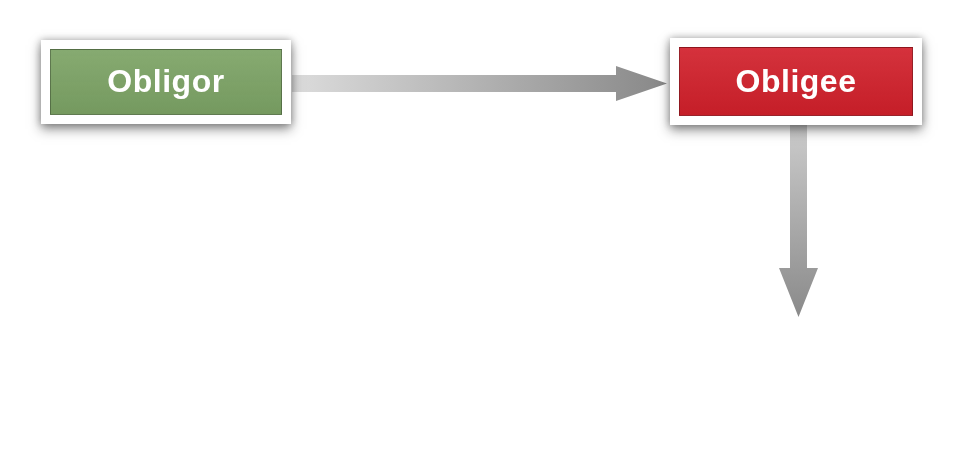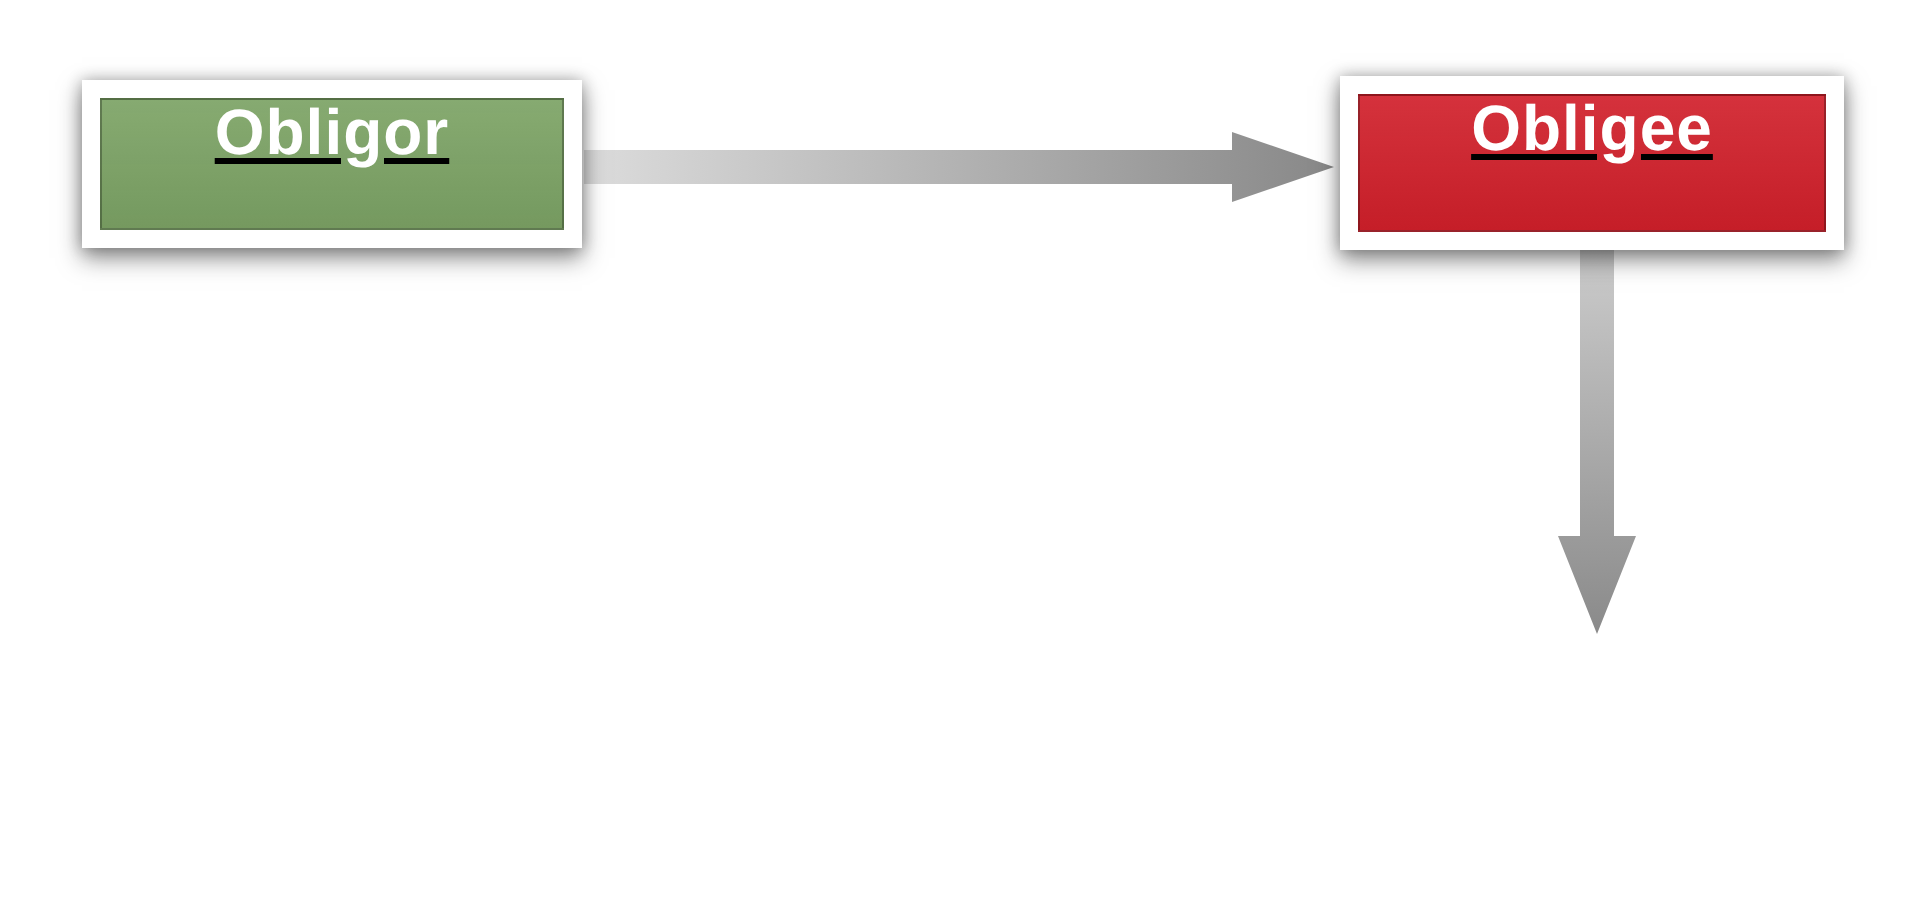--- a/index.html
+++ b/index.html
@@ -25,25 +25,24 @@
     position: absolute;
     background: #ffffff;
     z-index: 2;
     box-shadow: 0 5px 11px rgba(30,30,30,0.50),
                 0 0 7px rgba(30,30,30,0.30);
   }
   .node-fill {
     position: absolute;
     top: 9px; left: 9px; right: 9px; bottom: 9px;
     display: flex;
-    align-items: flex-start;
+    align-items: center;
     justify-content: center;
     border: 1px solid rgba(0,0,0,0.28);
     background-image: linear-gradient(rgba(255,255,255,0.08), rgba(0,0,0,0.06));
-    text-decoration: underline;
   }
   .node-label {
     color: #ffffff;
     font-weight: bold;
     font-size: 32px;
     letter-spacing: 0.5px;
     line-height: 1;
     padding-bottom: 2px;
   }
   #node-obligor  { left: 41px;  top: 40px;  width: 250px; height: 84px; }

